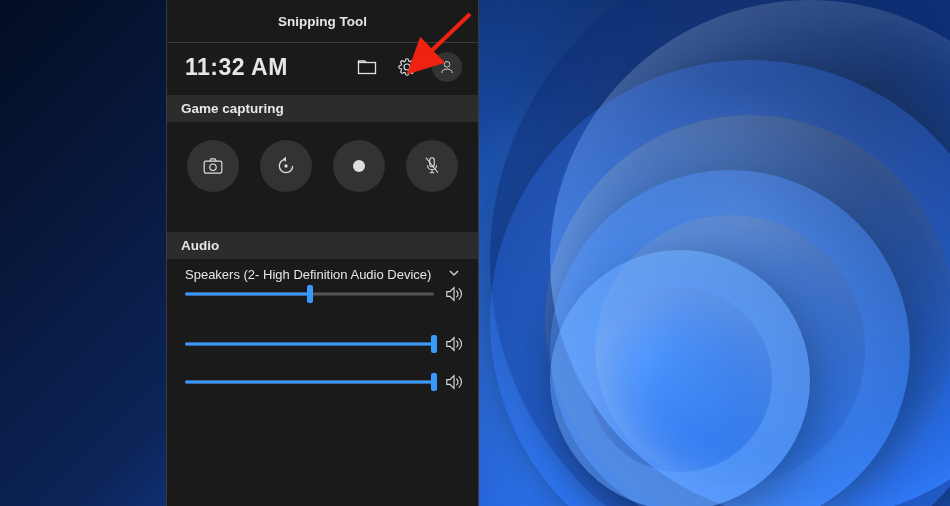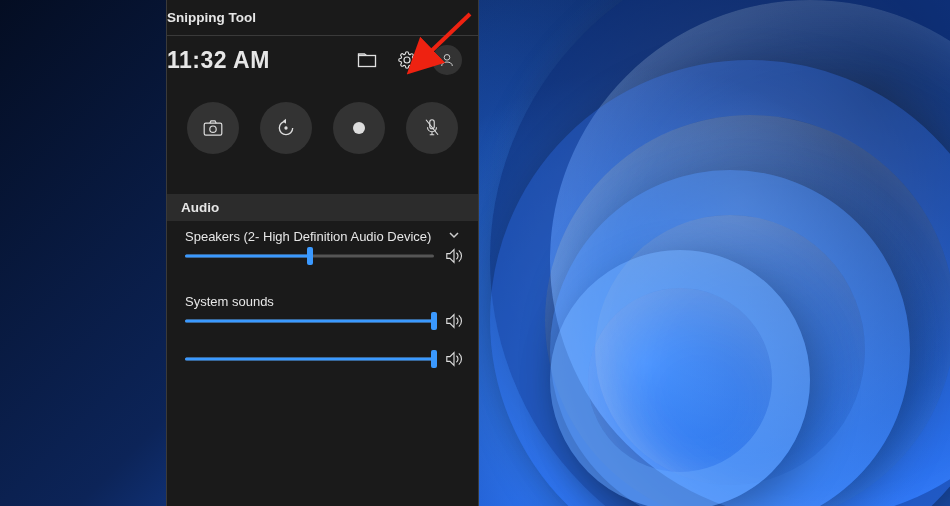--- a/index.html
+++ b/index.html
@@ -26,23 +26,23 @@
   .s3{width:640px;height:640px;right:-180px;top:-60px;border-width:60px;border-color:rgba(10,40,110,0.5);}
   .s4{width:260px;height:260px;right:140px;top:250px;border-width:38px;border-color:rgba(120,180,255,0.4);}
 
   
   .panel {
     position: absolute; left: 166px; top: 0; width: 313px; height: 506px;
     background: #1a1a1a; color: #e6e6e6;
     border-left: 1px solid #3a3a3a; border-right: 1px solid #3a3a3a;
     display: flex; flex-direction: column;
   }
-  .titlebar { height: 36px; display:flex; align-items:center; justify-content:flex-start;
+  .titlebar { height: 43px; display:flex; align-items:center; justify-content:center;
     font-size: 13.5px; font-weight:600; border-bottom:1px solid #3a3a3a; }
-  .header { display:flex; align-items:center; padding: 9px 16px 9px 0; gap:10px; }
+  .header { display:flex; align-items:center; padding: 9px 16px 9px 18px; gap:10px; }
   .clock { font-size: 23px; font-weight:700; flex:1; letter-spacing:0.5px;}
   .iconbtn { width:30px; height:30px; display:flex; align-items:center; justify-content:center;
     color:#e0e0e0; border-radius:4px; cursor:pointer; }
   .avatar-circle{width:30px;height:30px;border-radius:50%;background:#333;display:flex;align-items:center;justify-content:center;}
 
   .section-h { background:#2c2c2c; padding:6px 14px; font-size:13.5px; font-weight:600; margin-top:4px;}
   .capture-row{display:flex;justify-content:space-around;padding:18px 10px 20px;}
   .capbtn{width:52px;height:52px;border-radius:50%;background:#333;display:flex;align-items:center;justify-content:center;cursor:pointer;}
   .capbtn svg,.iconbtn svg{display:block;}
 
@@ -90,20 +90,21 @@
         </svg>
     </div>
     <div class="avatar-circle">
       <svg width="16" height="16" viewBox="0 0 24 24">
           <circle cx="12" cy="8" r="4.2" fill="none" stroke="#ccc" stroke-width="1.5"></circle>
           <path d="M4 21c0-4 4-6 8-6s8 2 8 6" fill="none" stroke="#ccc" stroke-width="1.5"></path>
         </svg>
     </div>
   </div>
 
+  <div class="section-h">Game capturing</div>
   <div class="capture-row">
     <div class="capbtn">
       <svg width="20" height="16" viewBox="0 0 24 20">
           <rect x="1" y="4" width="22" height="15" rx="2" fill="none" stroke="#ddd" stroke-width="1.5"></rect>
           <path d="M8 4l1.5-3h5L16 4" fill="none" stroke="#ddd" stroke-width="1.5"></path>
           <circle cx="12" cy="11.5" r="4" fill="none" stroke="#ddd" stroke-width="1.5"></circle>
         </svg>
     </div>
     <div class="capbtn">
       <svg width="20" height="20" viewBox="0 0 24 24">
@@ -143,23 +144,20 @@
           <div class="thumb" style="left:50%"></div>
       </div>
       <svg class="volicon" width="18" height="16" viewBox="0 0 24 20">
           <path d="M3 7h4l5-5v16l-5-5H3z" fill="none" stroke="currentColor" stroke-width="1.4"></path>
           <path d="M15 6a5 5 0 010 8M18 3a9 9 0 010 14" fill="none" stroke="currentColor" stroke-width="1.4"></path>
         </svg>
     </div>
 
     <div style="height:12px"></div>
 
-    <div class="mixer-row" style="padding-top:0">
-      <span class="mixer-label">System sounds</span>
-    </div>
     <div class="slider-row">
       <div class="slider">
         <div class="track"></div>
           <div class="fill" style="width:100%"></div>
           <div class="thumb" style="left:100%"></div>
       </div>
       <svg class="volicon" width="18" height="16" viewBox="0 0 24 20">
           <path d="M3 7h4l5-5v16l-5-5H3z" fill="none" stroke="currentColor" stroke-width="1.4"></path>
           <path d="M15 6a5 5 0 010 8M18 3a9 9 0 010 14" fill="none" stroke="currentColor" stroke-width="1.4"></path>
         </svg>

